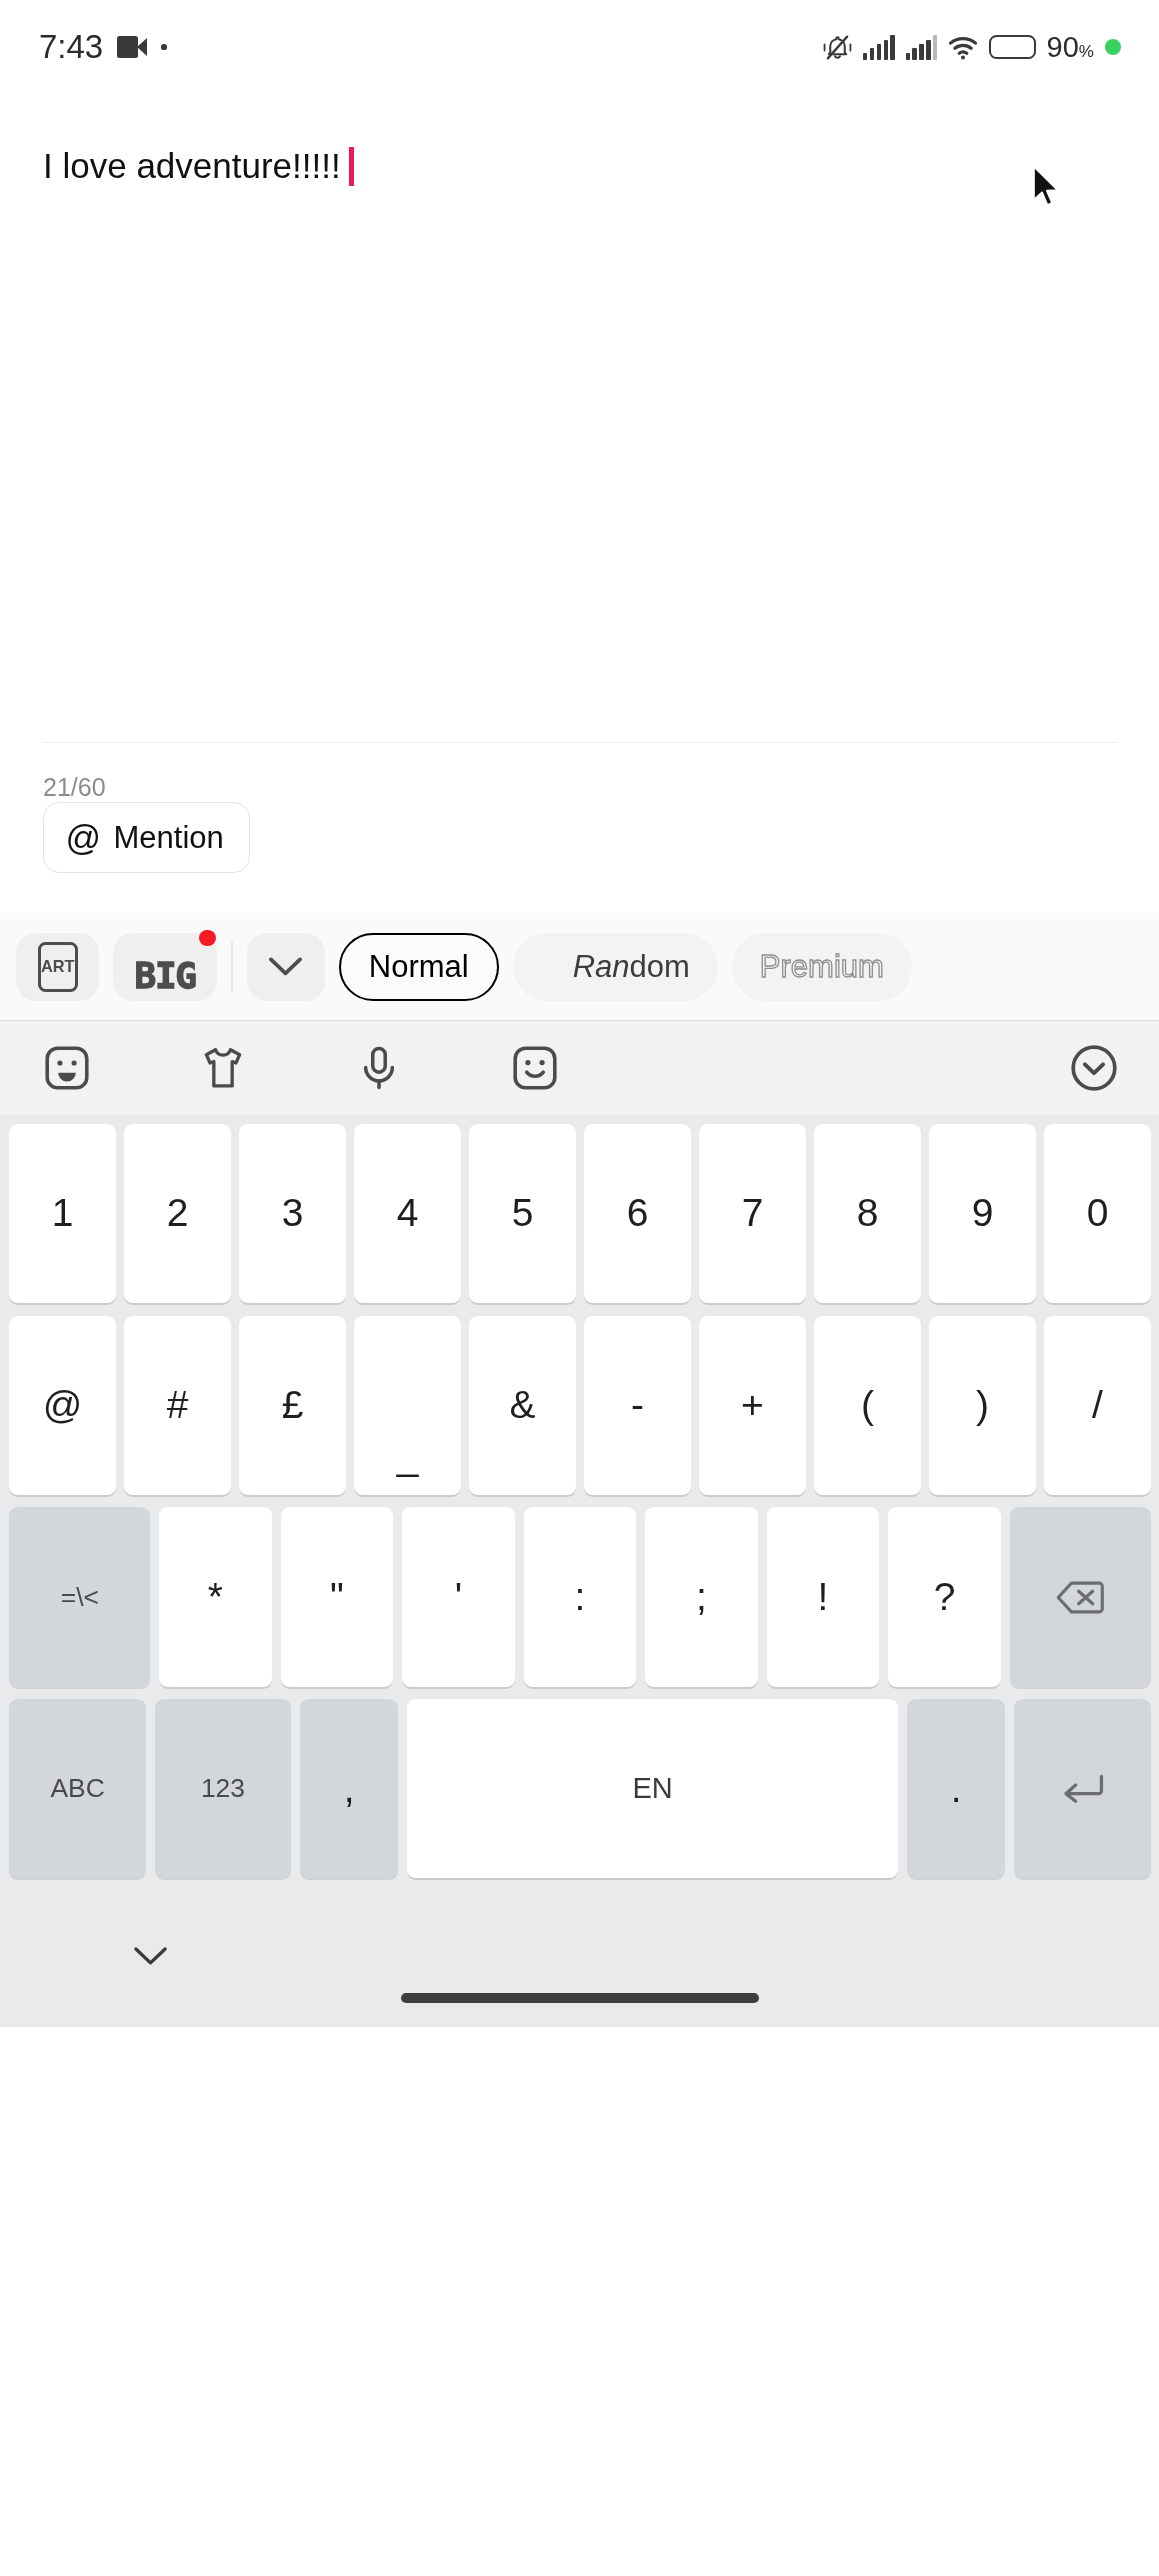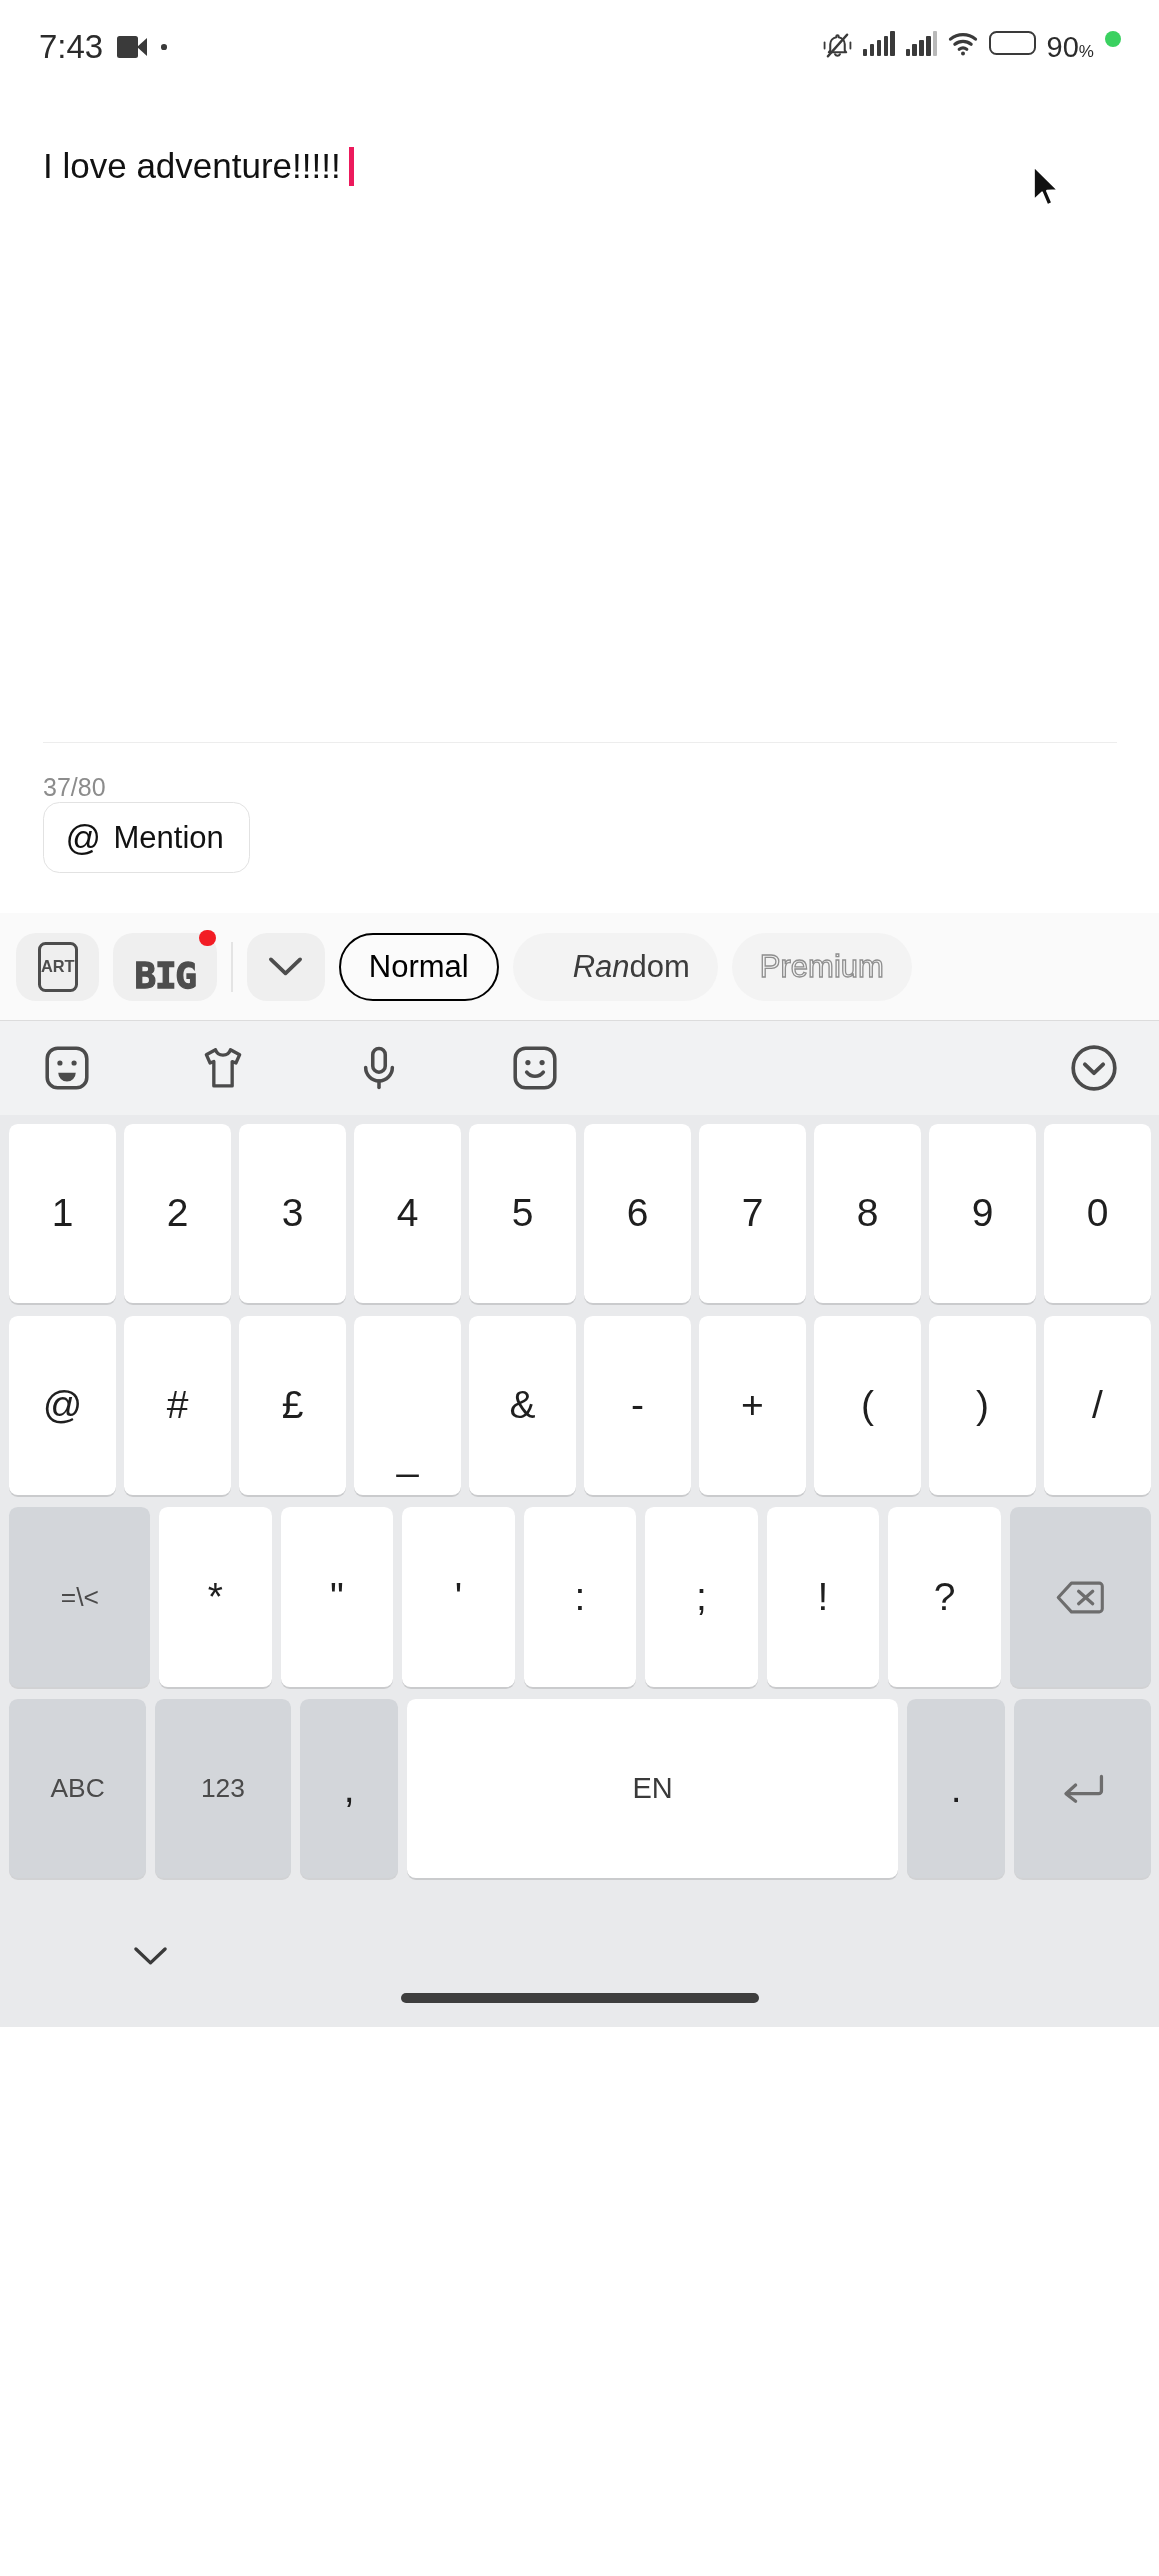--- a/index.html
+++ b/index.html
@@ -44,21 +44,21 @@
   }
   .video-rec-icon .lens {
     position: absolute; left: 19.5px; top: 1.3px;
     width: 0; height: 0;
     border-top: 9.4px solid transparent;
     border-bottom: 9.4px solid transparent;
     border-right: 10.7px solid #3a3a3a;
   }
   .tiny-dot { width: 5.7px; height: 5.7px; border-radius: 50%; background: #3a3a3a; }
 
-  .status-right { display: flex; align-items: flex-start; gap: 10.7px; }
+  .status-right { display: flex; align-items: center; gap: 10.7px; }
 
   .icon-mute { width: 29px; height: 29px; }
   .icon-signal { display: flex; align-items: flex-end; gap: 2.5px; height: 25px; }
   .icon-signal i { display:block; width: 4.4px; background: #3a3a3a; border-radius: 0.9px; }
   .icon-signal i:nth-child(1) { height: 7px; }
   .icon-signal i:nth-child(2) { height: 11.3px; }
   .icon-signal i:nth-child(3) { height: 15.7px; }
   .icon-signal i:nth-child(4) { height: 20px; }
   .icon-signal i:nth-child(5) { height: 25px; }
   .icon-signal.dim i:nth-child(5) { background: #b9b9b9; }
@@ -325,21 +325,21 @@
     <svg viewBox="0 0 20 30" width="29" height="44">
       <path d="M2 1 L2 24 L7.6 18.7 L11.3 27.5 L14.6 26 L11 17.6 L18.4 17.2 Z" fill="#111" stroke="#fff" stroke-width="1.3" stroke-linejoin="round"></path>
     </svg>
   </span>
 
   <div class="bio-area">
     <div class="bio-text-wrap">
       <span class="bio-text">I love adventure!!!!!</span><span class="caret"></span>
     </div>
     <div class="bio-divider"></div>
-    <div class="bio-counter">37/80</div>
+    <div class="bio-counter">21/60</div>
 
     <div class="spacer-flex"></div>
 
     <div class="mention-row">
       <span class="mention-btn">
         <span class="at-glyph">@</span>
         <span>Mention</span>
       </span>
     </div>
   </div>

